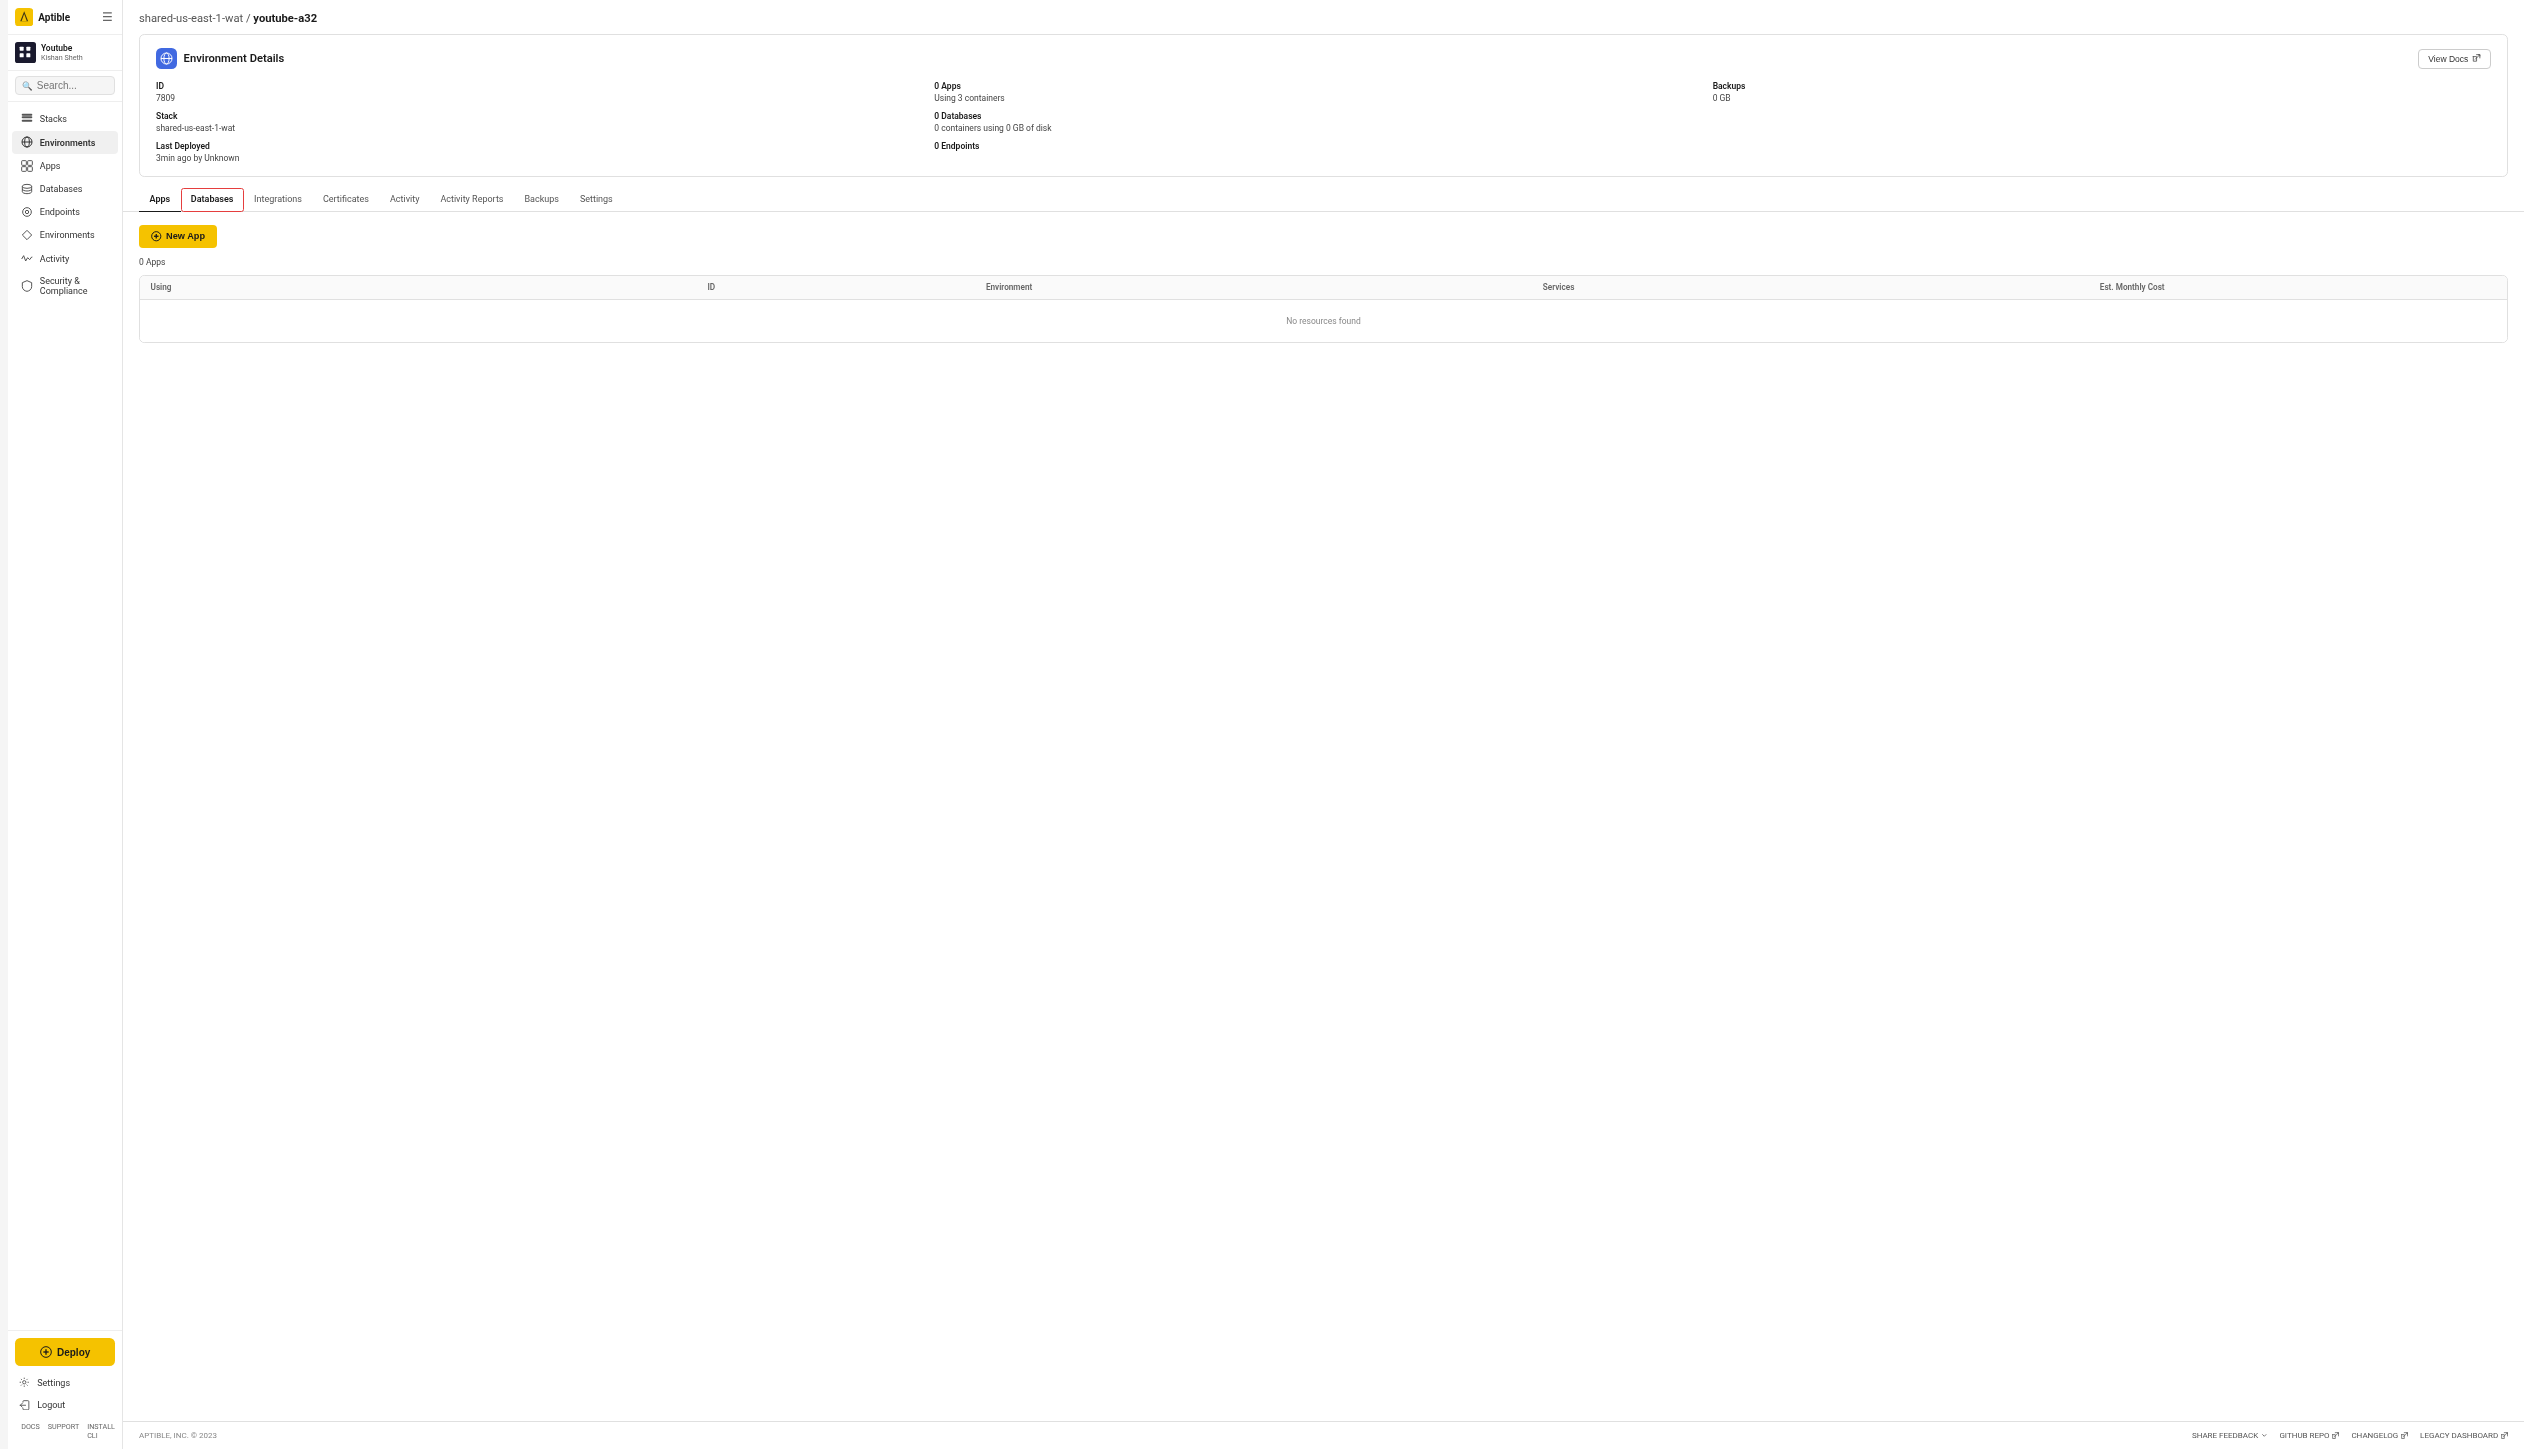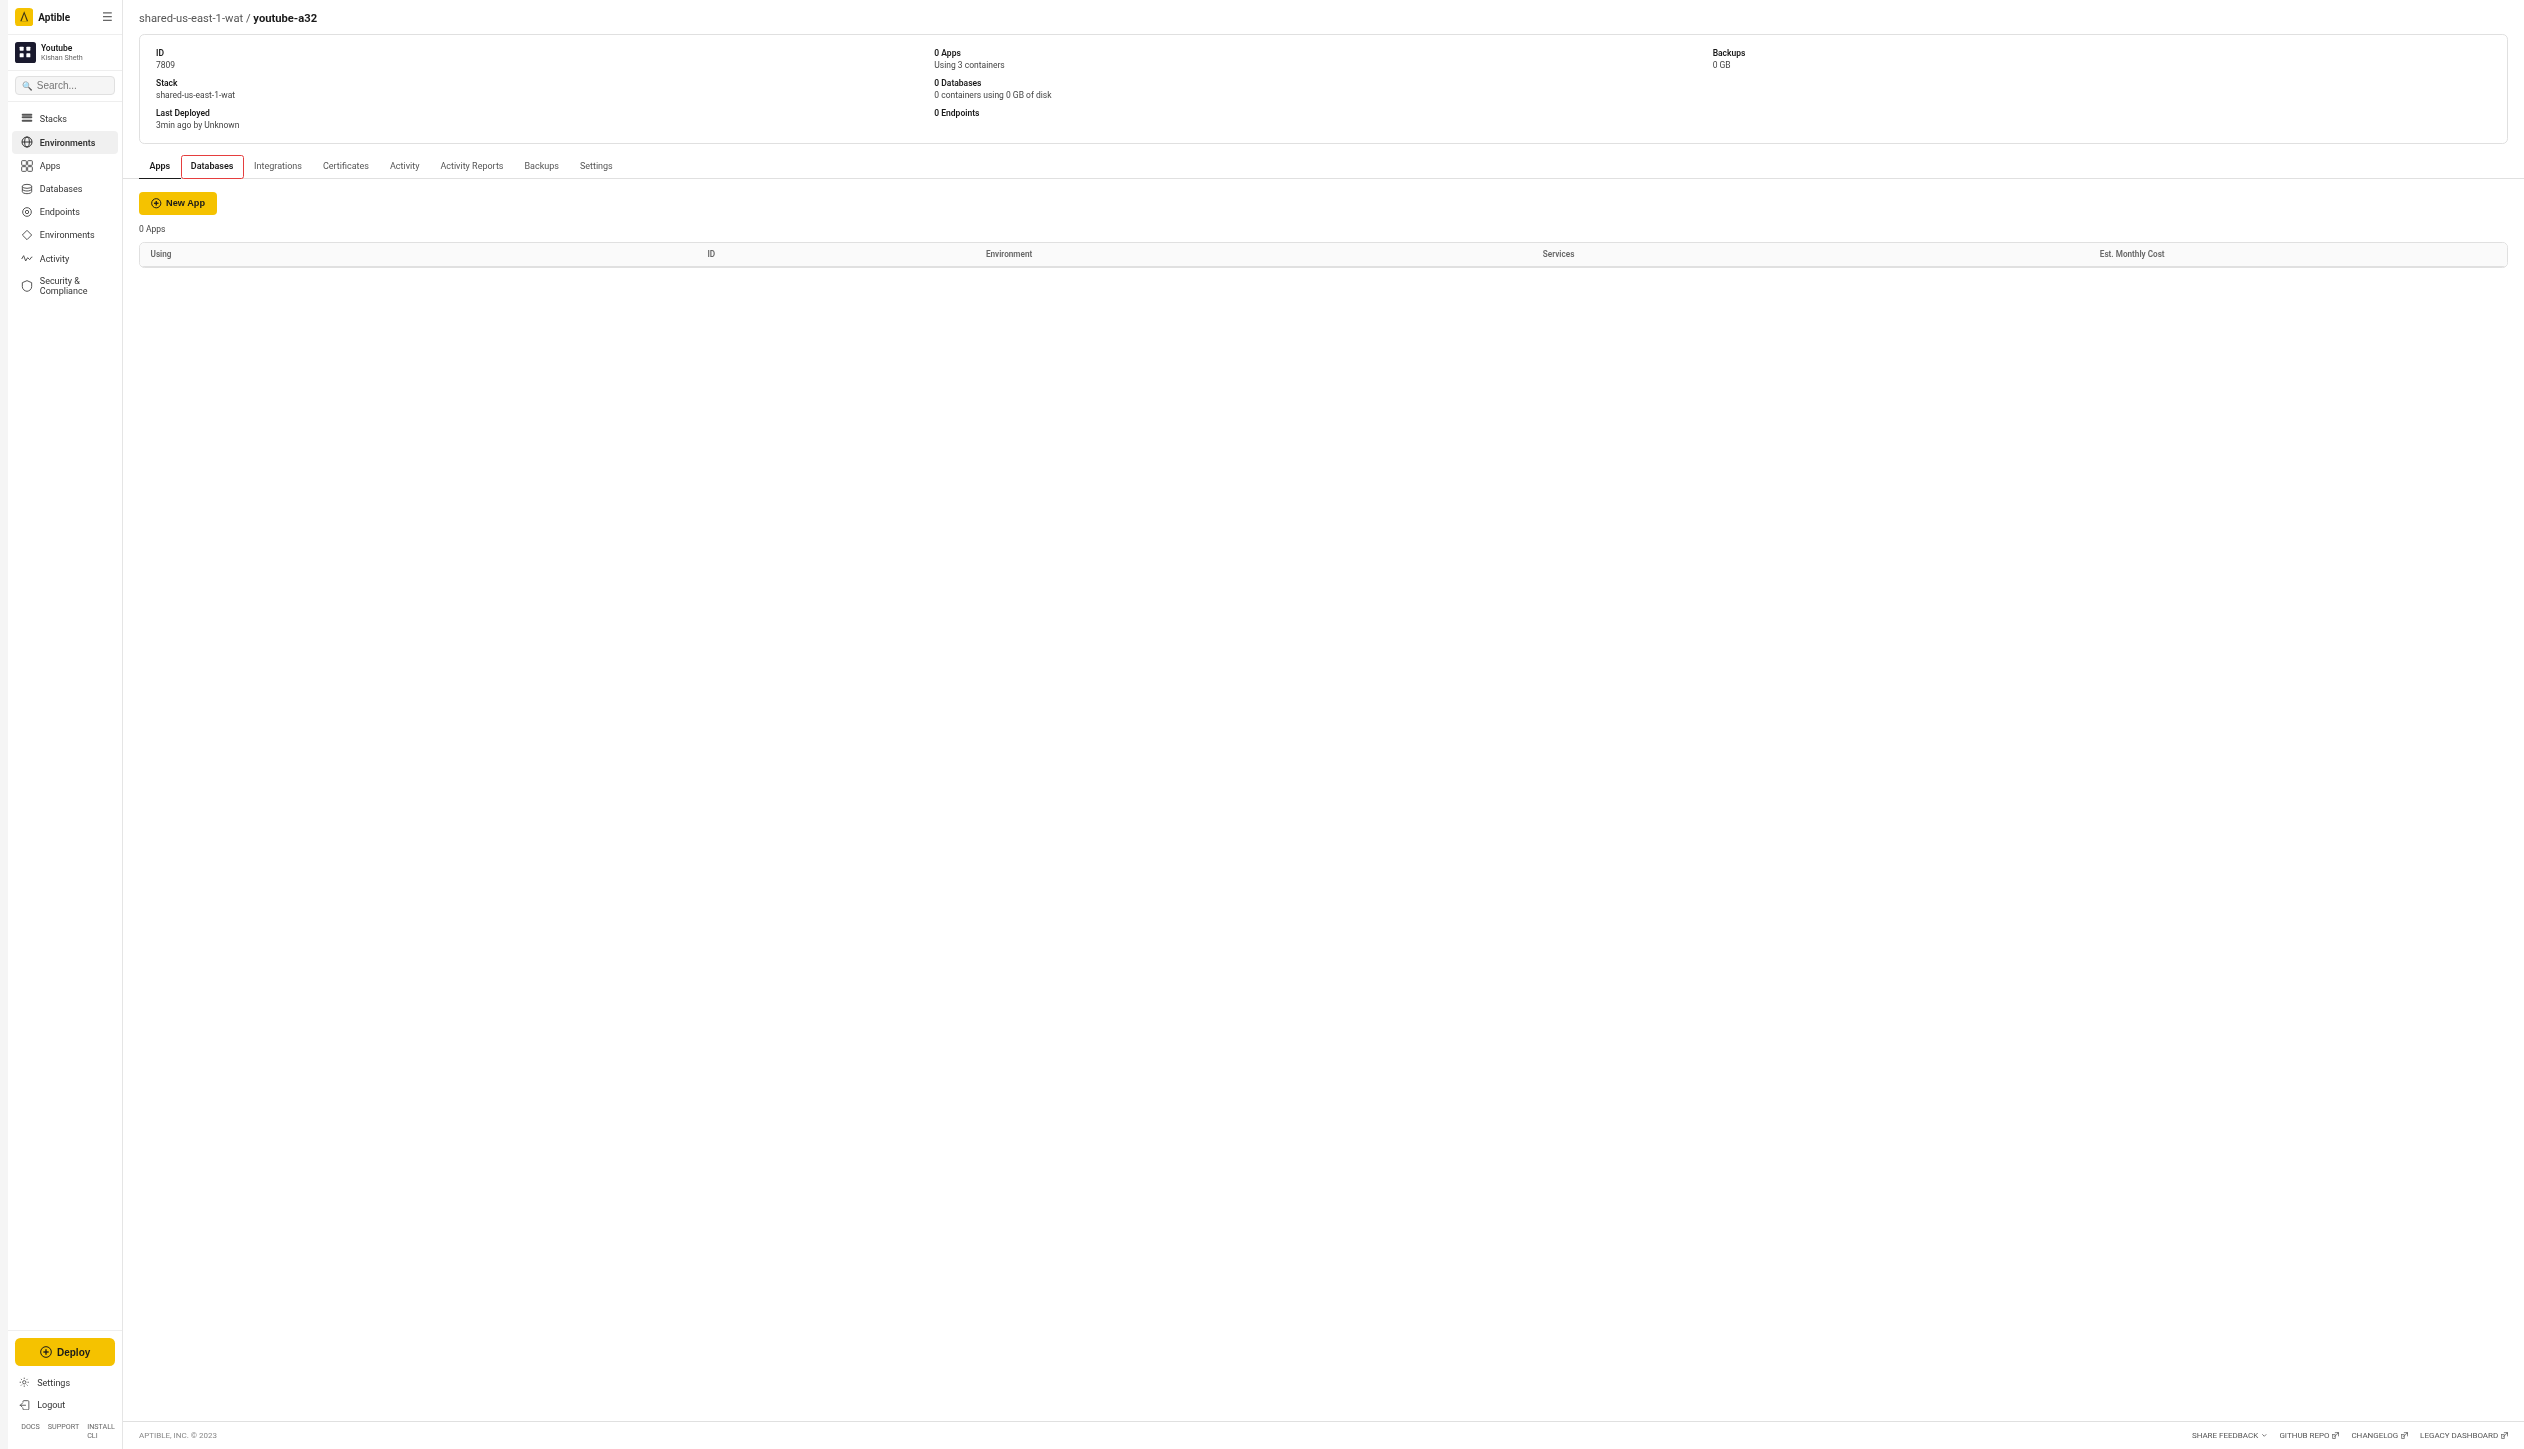--- a/index.html
+++ b/index.html
@@ -240,20 +240,36 @@
   </aside>
 
   <main class="main-content">
     <div class="main-header">
       <div class="breadcrumb">
         <span>shared-us-east-1-wat / </span><strong>youtube-a32</strong>
       </div>
     </div>
 
     <div class="env-card">
+      <div class="env-card-header">
+        <div class="env-globe-icon">
+          <svg width="13" height="13" viewBox="0 0 20 20" fill="none">
+              <circle cx="10" cy="10" r="8.5" stroke="white" stroke-width="1.5" fill="none"></circle>
+              <ellipse cx="10" cy="10" rx="4" ry="8.5" stroke="white" stroke-width="1.5" fill="none"></ellipse>
+              <line x1="1.5" y1="10" x2="18.5" y2="10" stroke="white" stroke-width="1.5"></line>
+            </svg>
+        </div>
+        <span class="env-title">Environment Details</span>
+        <button class="view-docs-btn">
+          <span>View Docs</span>
+          <svg width="8.5" height="8.5" viewBox="0 0 13 13">
+              <path d="M10 1h2v2M7 1h5v5M5 8l6-6M2 4h5v7H2V4Z" stroke="#555" stroke-width="1.3" fill="none" stroke-linecap="round"></path>
+            </svg>
+        </button>
+      </div>
 
       <div class="env-grid">
 
         <div class="env-field">
           <span class="env-field-label">ID</span>
           <span class="env-field-value">7809</span>
         </div>
         <div class="env-field">
           <span class="env-field-label">0 Apps</span>
           <span class="env-field-value">Using 3 containers</span>
@@ -326,20 +342,23 @@
       <div class="apps-count">0 Apps</div>
 
       <div class="data-table">
         <div class="table-header">
           <div class="th">Using</div>
           <div class="th">ID</div>
           <div class="th">Environment</div>
           <div class="th">Services</div>
           <div class="th">Est. Monthly Cost</div>
         </div>
+        <div class="table-body">
+          <div class="no-resources">No resources found</div>
+        </div>
       </div>
     </div>
 
     <footer class="page-footer">
       <span>APTIBLE, INC. © 2023</span>
       <div class="footer-links-right">
         <span class="footer-right-link">
           <span>SHARE FEEDBACK</span>
           <svg width="6.6" height="6.6" viewBox="0 0 10 10">
               <path d="M2 3.5L5 6.5L8 3.5" stroke="#555" stroke-width="1.2" fill="none"></path>

